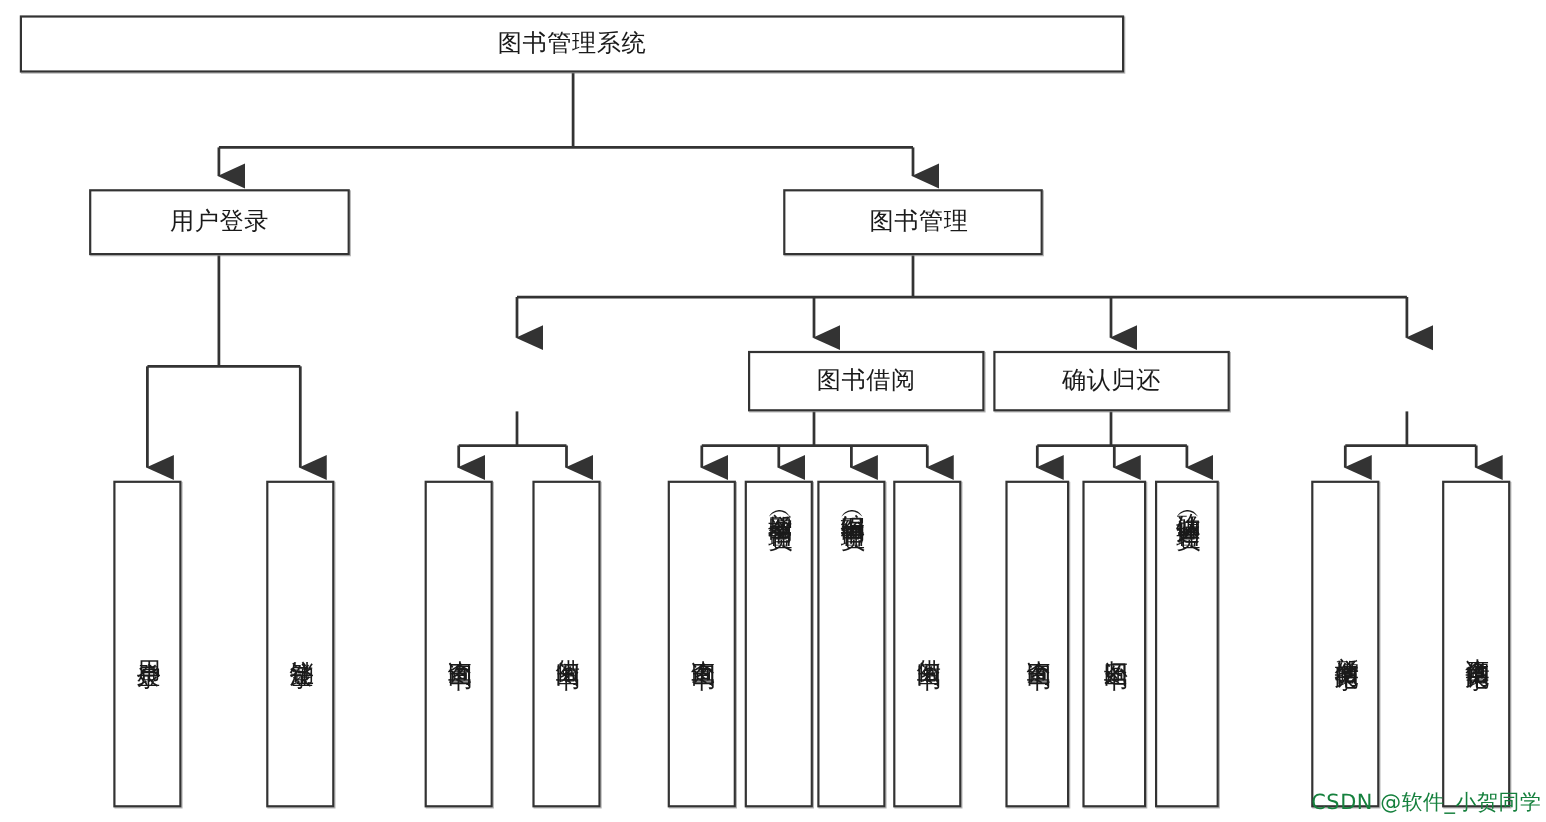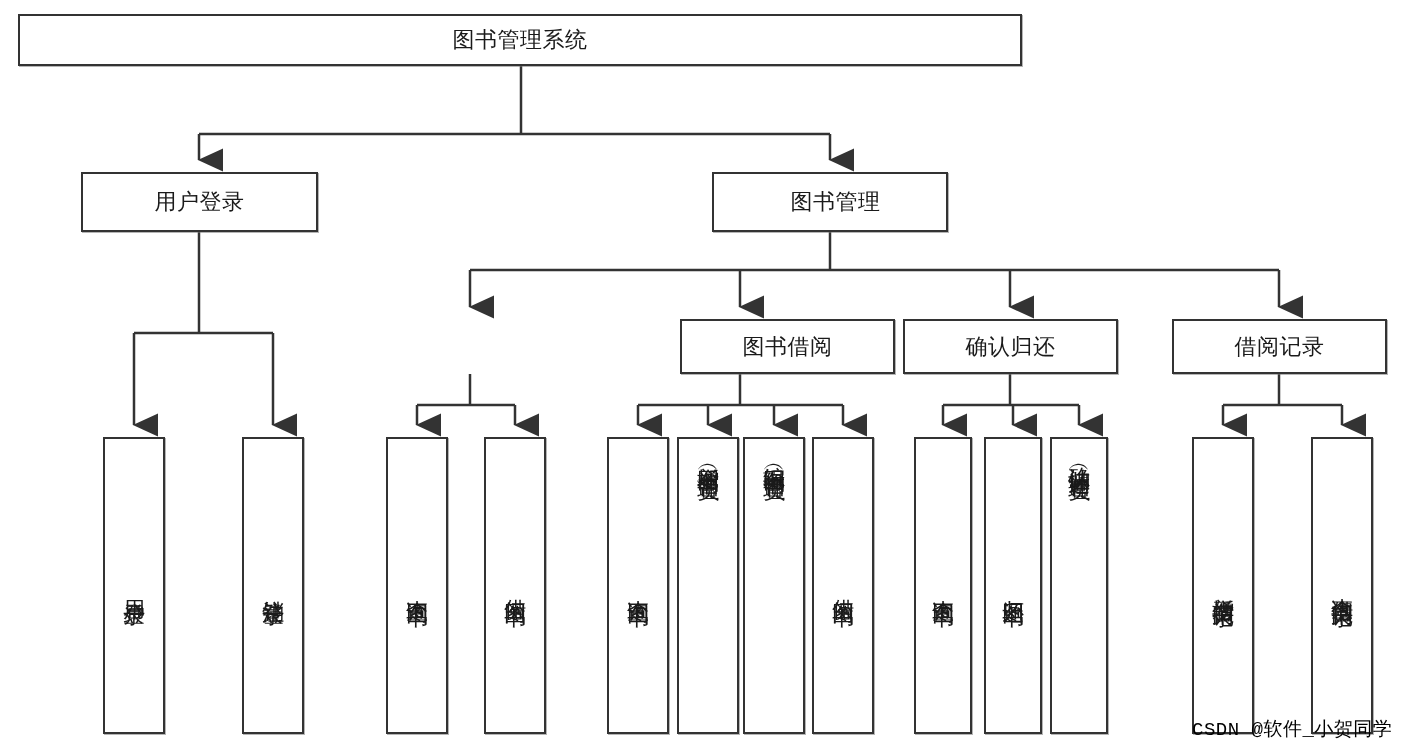--- a/index.html
+++ b/index.html
@@ -127,23 +127,20 @@
   <div class="node h" id="n-l2-1" style="left: 712px; top: 172px; width: 236px; height: 60px; padding-left: 11px;">
     <span class="label">图书管理</span>
   </div>
 
   <div class="node h" id="n-l3-1" style="left: 633px; top: 319px; width: 215px; height: 55px; margin-left: 47px;">
     <span class="label">图书借阅</span>
   </div>
   <div class="node h" id="n-l3-2" style="left: 903px; top: 319px; width: 215px; height: 55px;">
     <span class="label">确认归还</span>
   </div>
-  <div class="node h" id="n-l3-3" style="left: 1172px; top: 319px; width: 215px; height: 55px;">
-    <span class="label">借阅记录</span>
-  </div>
 
   <div class="node v centered" id="n-leaf-0" style="left: 103px; top: 437px; width: 62px; height: 297px;">
     <span class="label">用户登录</span>
   </div>
   <div class="node v centered" id="n-leaf-1" style="left: 242px; top: 437px; width: 62px; height: 297px;">
     <span class="label">注销登录</span>
   </div>
   <div class="node v centered" id="n-leaf-2" style="left: 386px; top: 437px; width: 62px; height: 297px;">
     <span class="label">查询图书</span>
   </div>
@@ -171,14 +168,14 @@
   <div class="node v" id="n-leaf-10" style="left: 1050px; top: 437px; width: 58px; height: 297px;">
     <span class="label">确认归还（管理员）</span>
   </div>
   <div class="node v centered" id="n-leaf-11" style="left: 1192px; top: 437px; width: 62px; height: 297px;">
     <span class="label">新增借阅记录</span>
   </div>
   <div class="node v centered" id="n-leaf-12" style="left: 1311px; top: 437px; width: 62px; height: 297px;">
     <span class="label">查询借阅记录</span>
   </div>
 
-  <div class="watermark" id="wm" style="left: 1192px; top: 716px; color: #000000; font-family: Liberation Mono, monospace;">CSDN @软件_小贺同学</div>
+  <div class="watermark" id="wm" style="left: 1192px; top: 716px; color: #15803d;">CSDN @软件_小贺同学</div>
 </div>
 
 </body></html>

